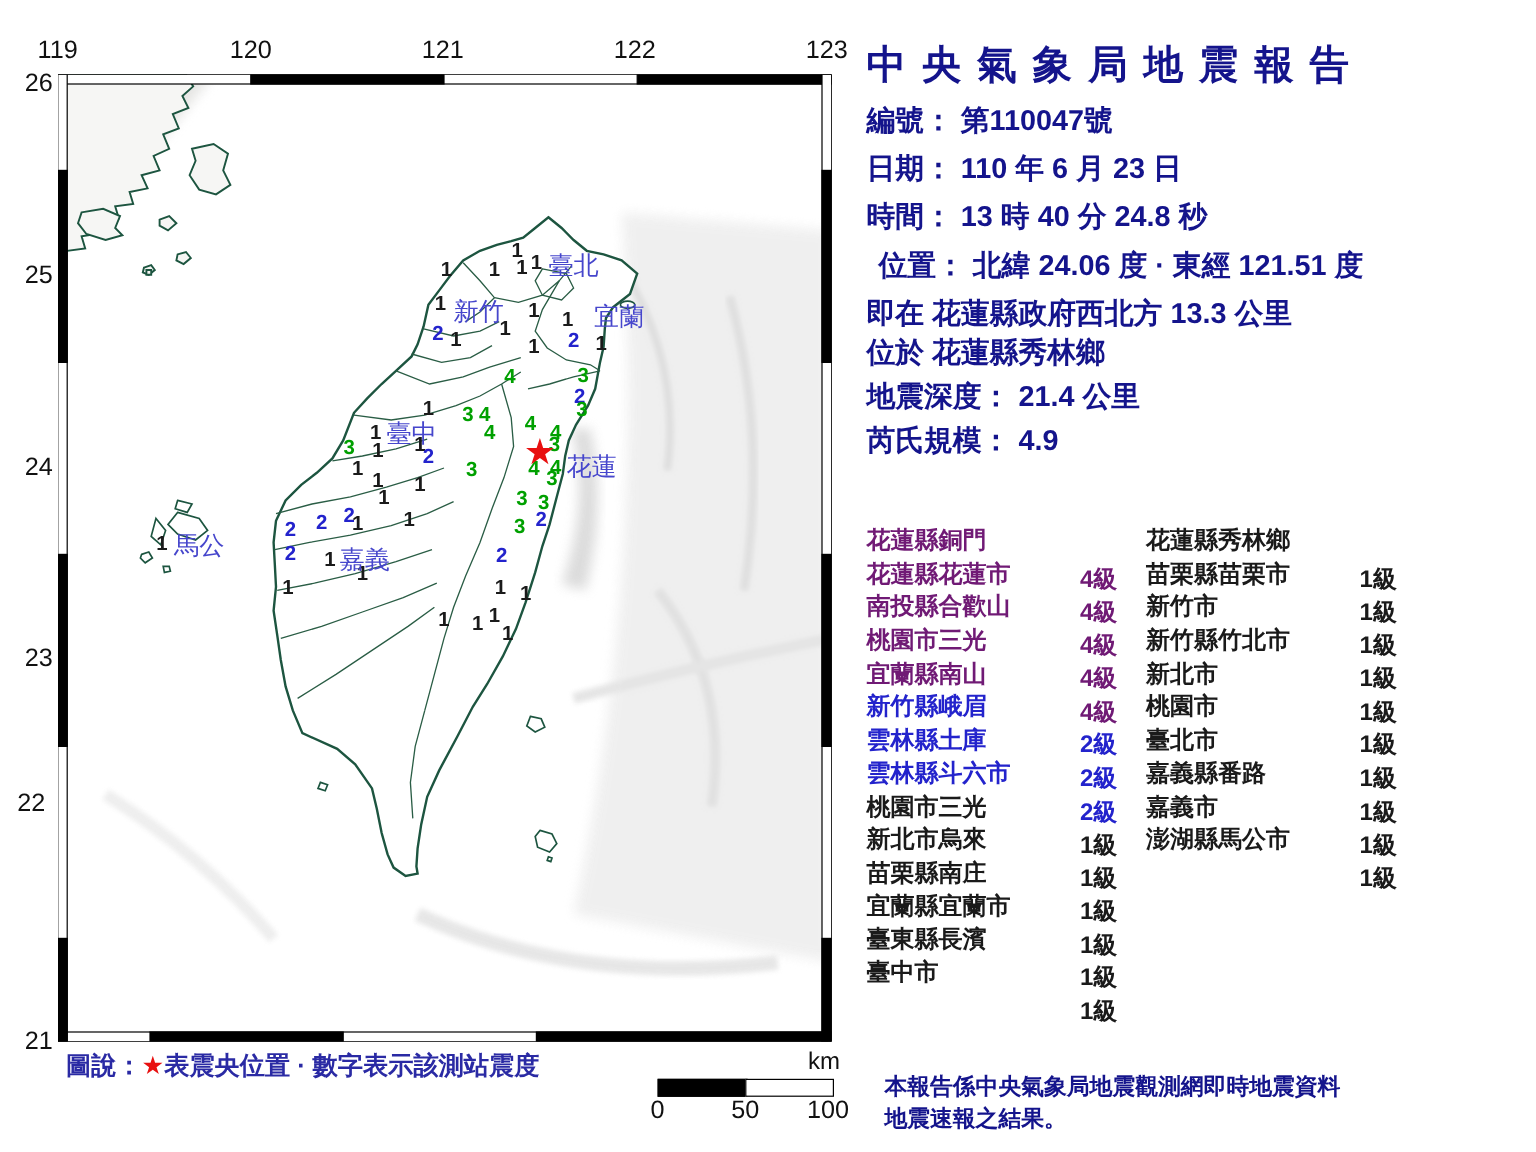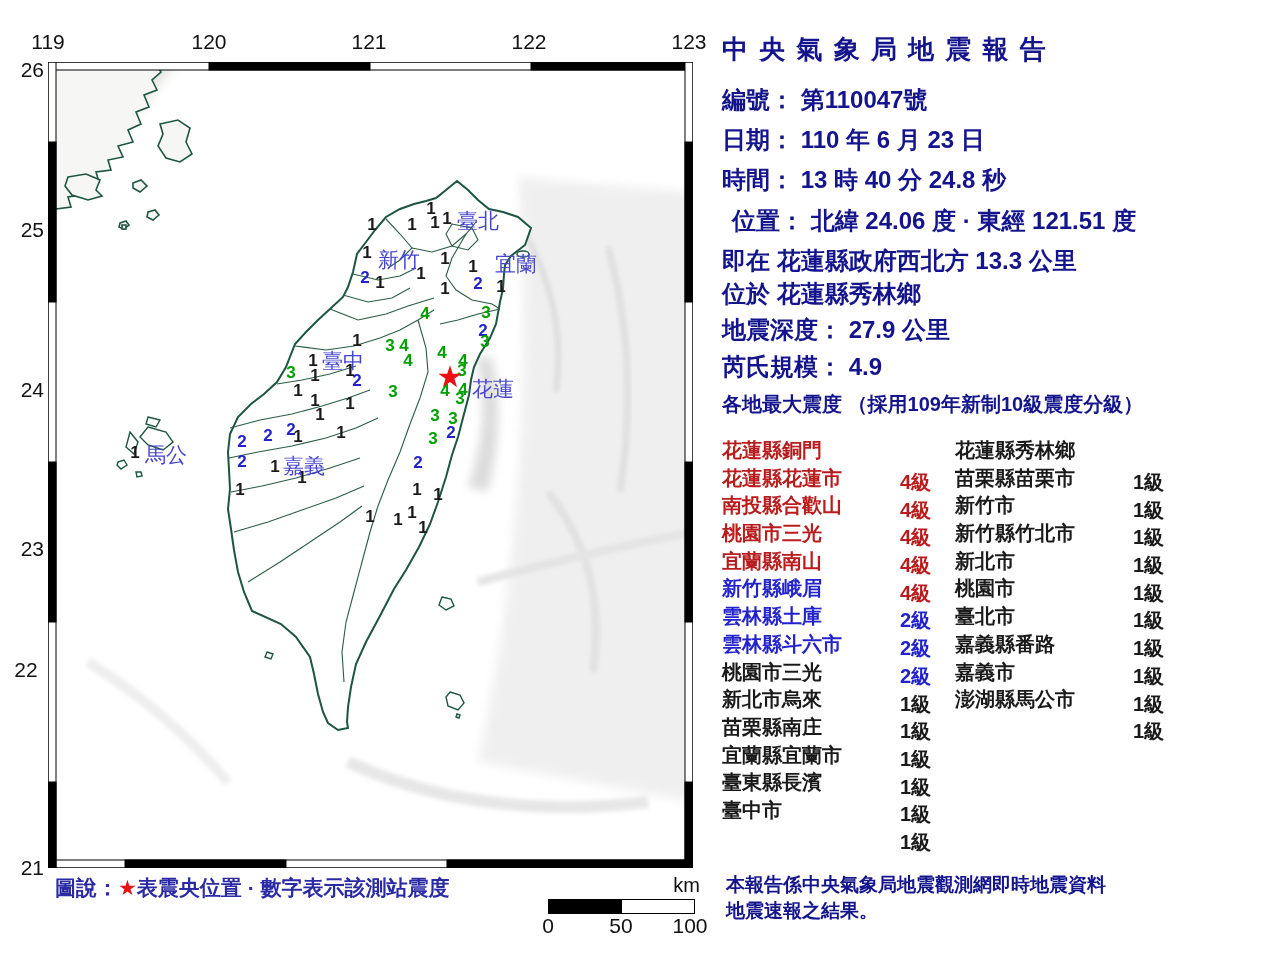--- a/index.html
+++ b/index.html
@@ -12,33 +12,33 @@
   .lat-tick{right:auto;left:8px;}
   svg text{font-family:"Liberation Sans","DejaVu Sans",sans-serif;}
   .legend-line{position:absolute;left:55px;top:874px;font-size:21px;font-weight:700;color:#2a2aa4;}
   .legend-line .star{color:#e81010;}
   .km-label{position:absolute;left:640px;top:874px;width:60px;text-align:right;font-size:20px;color:#111;}
   .sb-black{position:absolute;left:548px;top:899px;width:73px;height:13px;background:#000;border:1px solid #000;}
   .sb-white{position:absolute;left:621px;top:899px;width:72px;height:13px;background:#fff;border:1px solid #000;}
   .sb-tick{position:absolute;top:914px;transform:translateX(-50%);font-size:21px;color:#111;}
   
   .panel{position:absolute;left:722px;top:0;width:558px;height:960px;color:#14148c;}
-  .rep-title{position:absolute;left:0;top:32px;font-size:26px;font-weight:700;letter-spacing:2px;color:#14148c;white-space:nowrap;}
+  .rep-title{position:absolute;left:0;top:32px;font-size:33px;font-weight:700;letter-spacing:2px;color:#14148c;white-space:nowrap;}
   .rep-line{position:absolute;left:0;font-size:24px;font-weight:600;color:#14148c;white-space:nowrap;}
   .int-heading{position:absolute;left:0;top:391px;font-size:20px;font-weight:600;color:#14148c;white-space:nowrap;}
   .int-col{position:absolute;top:437px;}
   .int-col.left{left:0;width:230px;}
   .int-col.right{left:233px;width:230px;}
   .int-row{position:relative;height:27.7px;font-size:20px;font-weight:600;white-space:nowrap;}
   .int-row .nm{position:absolute;left:0;}
   .int-row .lv{position:absolute;left:178px;margin-top:32px;}
-  .tone-green{color:#b91c1c;}
+  .tone-green{color:#701a75;}
   .tone-blue{color:#2323cc;}
   .tone-black{color:#1a1a1a;}
-  .note-line{position:absolute;left:4px;font-size:19px;font-weight:600;color:#14148c;white-space:nowrap;}
+  .note-line{position:absolute;left:15px;font-size:19px;font-weight:600;color:#14148c;white-space:nowrap;margin-top:21px;}
 </style>
 </head>
 <body>
 
 <div class="stage">
 
   <div class="map-wrap">
     <div id="lon-ticks">
         <div class="lon-tick" style="left: 48px;">119</div>
         <div class="lon-tick" style="left: 209px;">120</div>
@@ -237,24 +237,23 @@
 
   <div class="panel">
     <div class="rep-title">中 央 氣 象 局 地 震 報 告</div>
     <div id="rep-lines">
         <div class="rep-line" style="top: 84px;">編號：  第110047號</div>
         <div class="rep-line" style="top: 124px;">日期：  110 年 6 月 23 日</div>
         <div class="rep-line" style="top: 164px;">時間：  13 時 40 分 24.8 秒</div>
         <div class="rep-line" style="top: 205px; margin-left: 10px;">位置：  北緯 24.06 度 · 東經 121.51 度</div>
         <div class="rep-line" style="top: 245px;">即在  花蓮縣政府西北方 13.3 公里</div>
         <div class="rep-line" style="top: 278px;">位於  花蓮縣秀林鄉</div>
-        <div class="rep-line" style="top: 314px;">地震深度：  27.9 公里</div>
+        <div class="rep-line" style="top: 314px;">地震深度：  21.4 公里</div>
         <div class="rep-line" style="top: 351px;">芮氏規模：  4.9</div>
       </div>
-    <div class="int-heading">各地最大震度 （採用109年新制10級震度分級）</div>
     <div class="int-col left" id="int-left">
         <div class="int-row tone-green">
           <span class="nm">花蓮縣銅門</span>
           <span class="lv">4級</span>
         </div>
         <div class="int-row tone-green">
           <span class="nm">花蓮縣花蓮市</span>
           <span class="lv">4級</span>
         </div>
         <div class="int-row tone-green">

